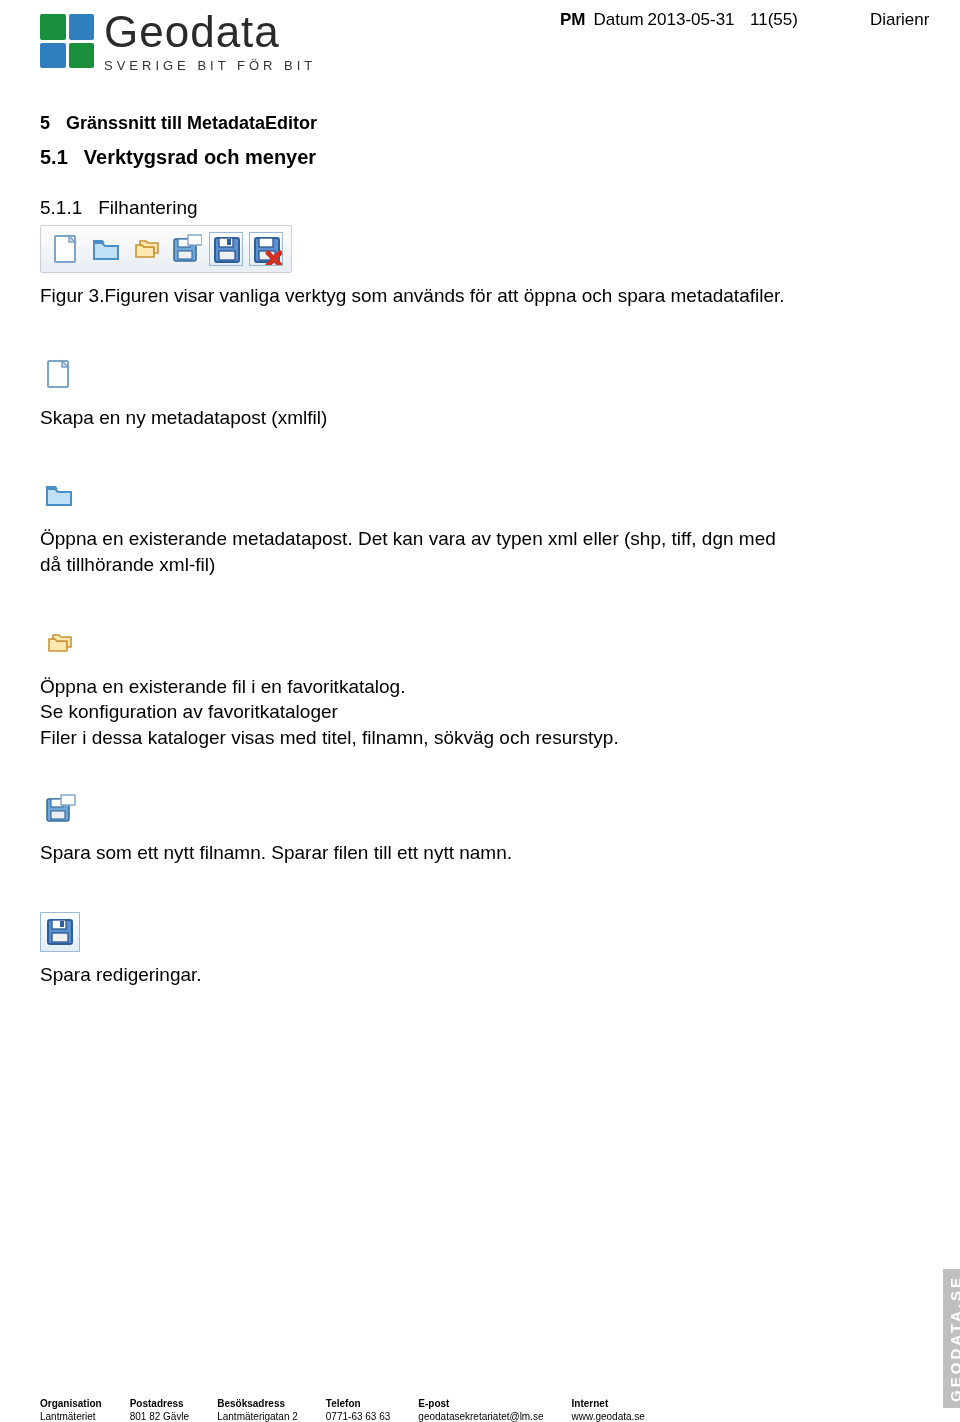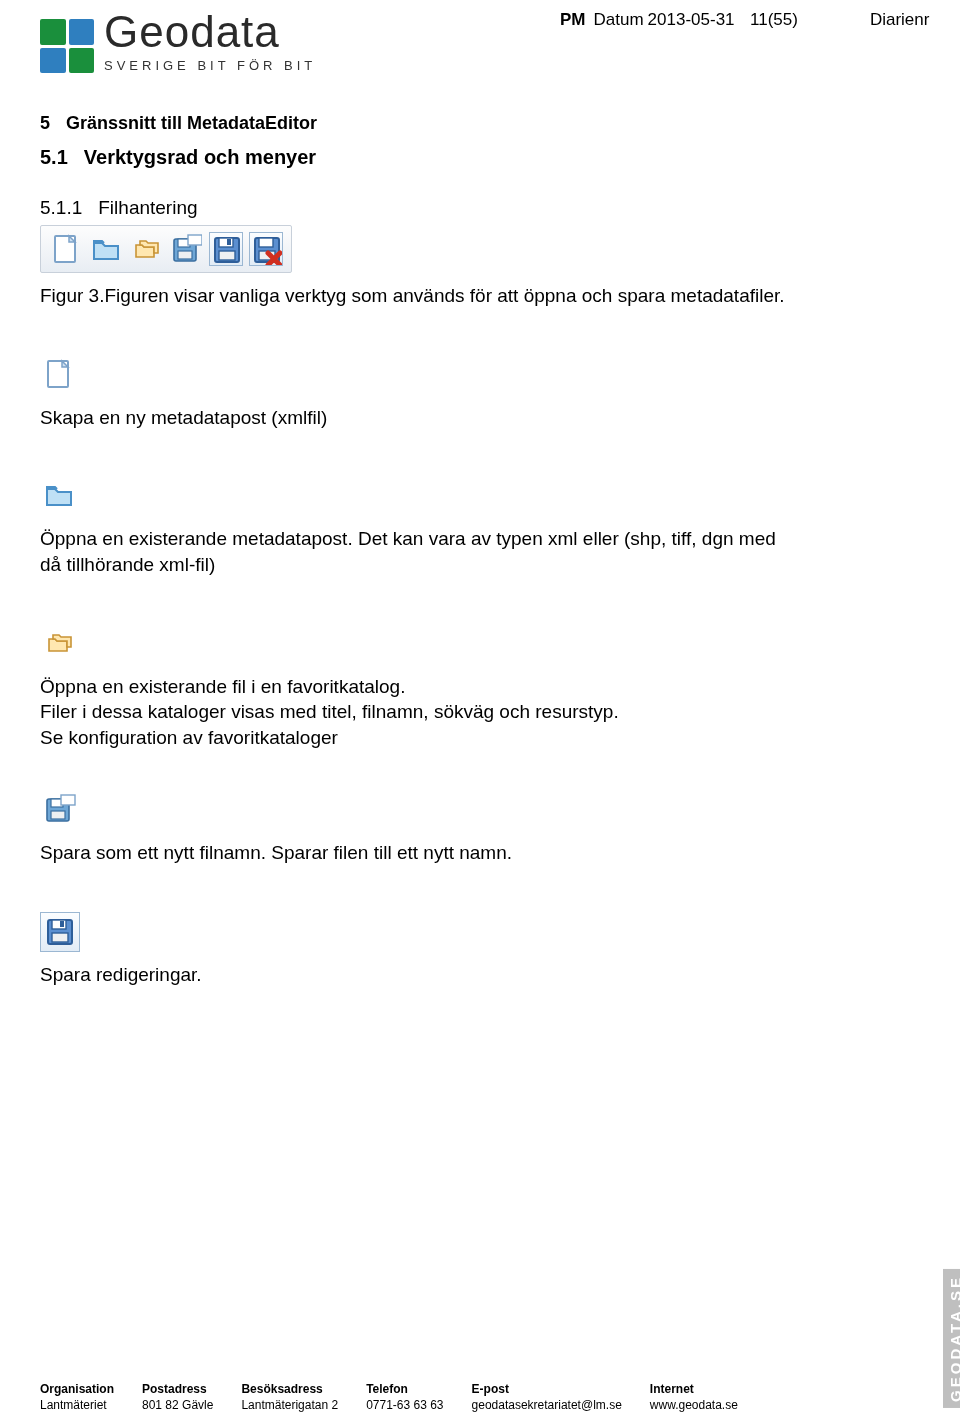--- a/index.html
+++ b/index.html
@@ -6,21 +6,21 @@
   body {
     width: 960px;
     height: 1422px;
     background: #fff;
     font-family: Arial, Helvetica, sans-serif;
     color: #000;
     position: relative;
     padding: 10px 40px 0 40px;
   }
   .header-row { display: flex; align-items: flex-start; }
-  .logo-block { display: flex; align-items: flex-end; gap: 10px; }
+  .logo-block { display: flex; align-items: flex-start; gap: 10px; }
   .logo-mark { width: 54px; height: 54px; display: grid; grid-template-columns: 1fr 1fr; grid-template-rows: 1fr 1fr; gap: 3px; margin-top:4px;}
   .logo-mark div { border-radius: 2px; }
   .logo-text { font-size: 44px; font-weight: 300; letter-spacing: 1px; color:#2a2a2a; line-height:1;}
   .logo-sub { font-size: 13px; letter-spacing: 4px; color:#333; margin-top:4px;}
   .doc-meta { margin-left: auto; font-size: 17px; display:flex; gap:0; }
   .doc-meta-col { display:flex; gap:4px; }
   .meta-left { width: 190px; }
   .meta-right { width: 170px; gap: 36px; }
   .bold { font-weight: bold; }
   .content { margin-top: 40px; font-size: 19px; }
@@ -34,22 +34,22 @@
     border: 1px solid #c8d0da; padding: 6px 8px; margin: 6px 0 0 0;
     border-radius: 2px;
   }
   .ticon { width: 34px; height: 34px; display:flex; align-items:center; justify-content:center; }
   .ticon-lg { width: 40px; height: 40px; display:flex; align-items:center; justify-content:center; margin: 18px 0 10px 0; }
   .caption { margin-top: 18px; }
   .para { margin-top: 10px; line-height: 1.35; max-width: 760px;}
   .block { margin-top: 46px; }
   .block-sm { margin-top: 40px; }
   .footer {
-    position: absolute; left: 40px; right: 40px; bottom: 10px;
-    font-size: 12px; display:flex; align-items:flex-end;
+    position: absolute; left: 40px; right: 40px; bottom: 0;
+    font-size: 10px; display:flex; align-items:flex-end;
   }
   .footer-cols { display:flex; gap: 28px; }
   .footer-col { display:flex; flex-direction:column; gap:2px; white-space:nowrap;}
   .footer-col .hd { font-weight: bold; }
   .geodata-se {
     position:absolute; right: -8px; bottom: 14px;
     writing-mode: vertical-rl; transform: rotate(180deg);
     background:#bfbfbf; color:#fff; font-weight:bold;
     letter-spacing:3px; padding:6px 4px; font-size:15px; font-family: Arial;
   }
@@ -192,22 +192,22 @@
   </div>
 
   
   <div class="block">
     <div class="ticon-lg">
         <svg width="34" height="34">
           <use href="#ico-fav"></use>
         </svg>
       </div>
     <div class="para">Öppna en existerande fil i en favoritkatalog.</div>
+    <div style="line-height:1.35;">Se konfiguration av favoritkataloger</div>
     <div style="line-height:1.35;">Filer i dessa kataloger visas med titel, filnamn, sökväg och resurstyp.</div>
-    <div style="line-height:1.35;">Se konfiguration av favoritkataloger</div>
   </div>
 
   
   <div class="block-sm">
     <div class="ticon-lg">
         <svg width="34" height="34">
           <use href="#ico-saveas"></use>
         </svg>
       </div>
     <div class="para">Spara som ett nytt filnamn. Sparar filen till ett nytt namn.</div>

